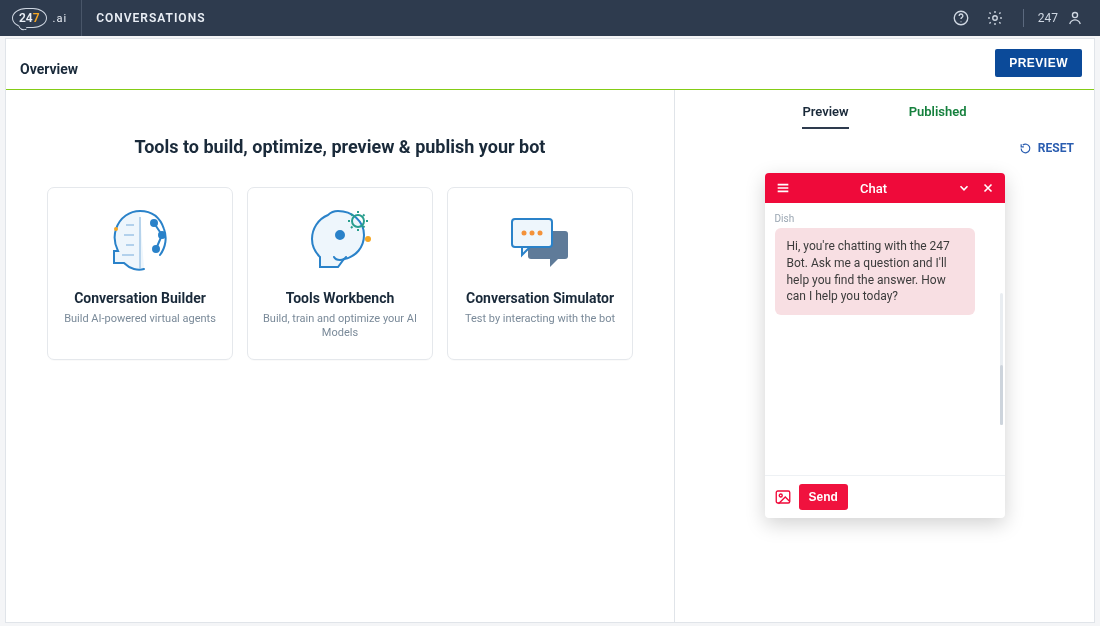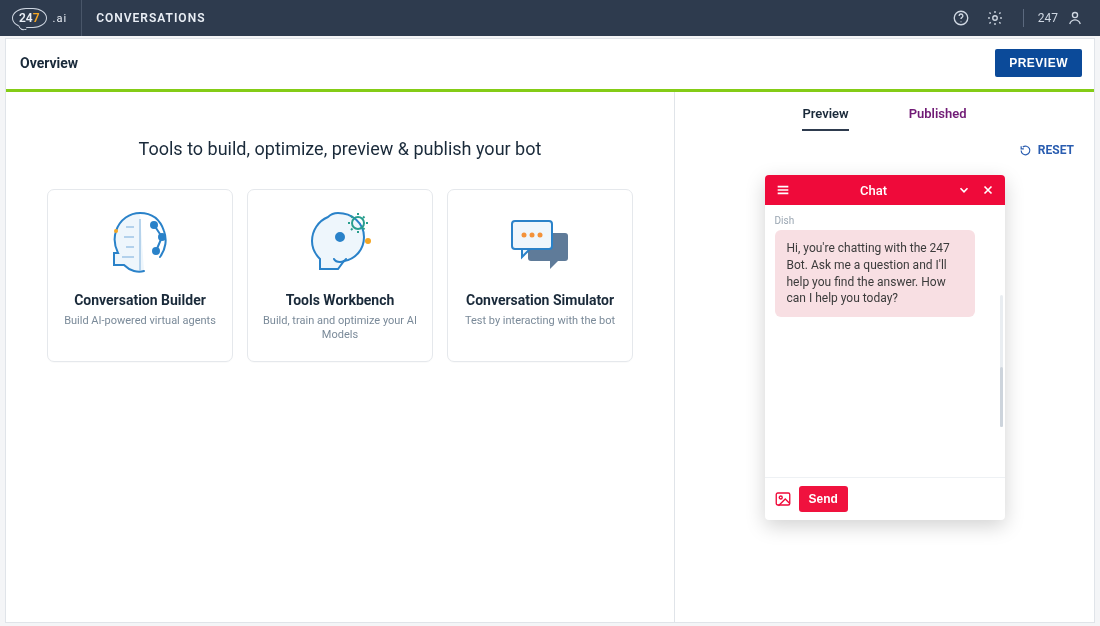--- a/index.html
+++ b/index.html
@@ -59,49 +59,49 @@
   .page {
     background: #fff;
     width: 1090px; height: 585px;
     margin: 2px 5px 0 5px;
     border: 1px solid var(--soft-border);
     display: flex;
     flex-direction: column;
     overflow: hidden;
   }
   .page-header {
-    display: flex; align-items: center; justify-content: space-between;
+    display: flex; align-items: flex-end; justify-content: space-between;
     padding: 10px 12px 12px 14px;
-    border-bottom: 3px solid #84cc16;
+    border-bottom: 1px solid #84cc16;
   }
   .page-title { font-weight: 700; color: var(--page-title-color); font-size: 14px; }
   .btn-primary {
     background: #0b4a99; color: #fff; border: none; border-radius: 2px;
     padding: 7px 14px; font-size: 12px; font-weight: 700; letter-spacing: 0.5px; cursor: pointer;
   }
 
   .split { display: flex; flex: 1 1 auto; min-height: 0; }
   .left { flex: 1 1 auto; padding: 24px 20px 0 20px; }
   .right { width: 420px; border-left: 1px solid var(--soft-border); display: flex; flex-direction: column; }
 
-  .hero { text-align: center; font-weight: 400; font-size: 18px; color: var(--page-title-color); padding: 22px 0 30px 0; }
+  .hero { text-align: center; font-weight: 700; font-size: 18px; color: var(--page-title-color); padding: 22px 0 30px 0; }
 
   .cards { display: flex; gap: 14px; justify-content: center; }
   .card {
     width: 186px; border: 1px solid var(--card-border); border-radius: 7px;
     padding: 16px 10px 18px 10px; text-align: center; cursor: pointer;
     box-shadow: 0 1px 0 rgba(0,0,0,0.02);
   }
   .card .illus { height: 76px; display: flex; align-items: center; justify-content: center; margin-bottom: 10px; }
   .card-title { font-weight: 700; color: var(--page-title-color); font-size: 14px; margin-bottom: 6px; }
   .card-desc { color: var(--muted); font-size: 11px; line-height: 1.3; }
 
   
   .tabs { display: flex; gap: 60px; justify-content: center; padding: 14px 0 6px 0; }
-  .tab { font-size: 13px; font-weight: 600; color: #701a75; padding-bottom: 8px; cursor: pointer; }
+  .tab { font-size: 13px; font-weight: 600; color: #15803d; padding-bottom: 8px; cursor: pointer; }
   .tab.active { color: var(--page-title-color); border-bottom: 2px solid #2e3b4e; }
   .reset-row { display: flex; justify-content: flex-end; padding: 6px 20px 4px 20px; }
   .reset-link { display: inline-flex; gap: 6px; align-items: center; color: var(--link); font-size: 12px; font-weight: 700; cursor: pointer; }
 
   
   .chat-wrap { flex: 1 1 auto; display: flex; justify-content: center; align-items: flex-start; padding: 14px 20px 30px 20px; }
   .chat {
     width: 240px; height: 345px; border-radius: 4px; background: #fff;
     box-shadow: 0 6px 20px rgba(0,0,0,0.18);
     display: flex; flex-direction: column; overflow: hidden;

